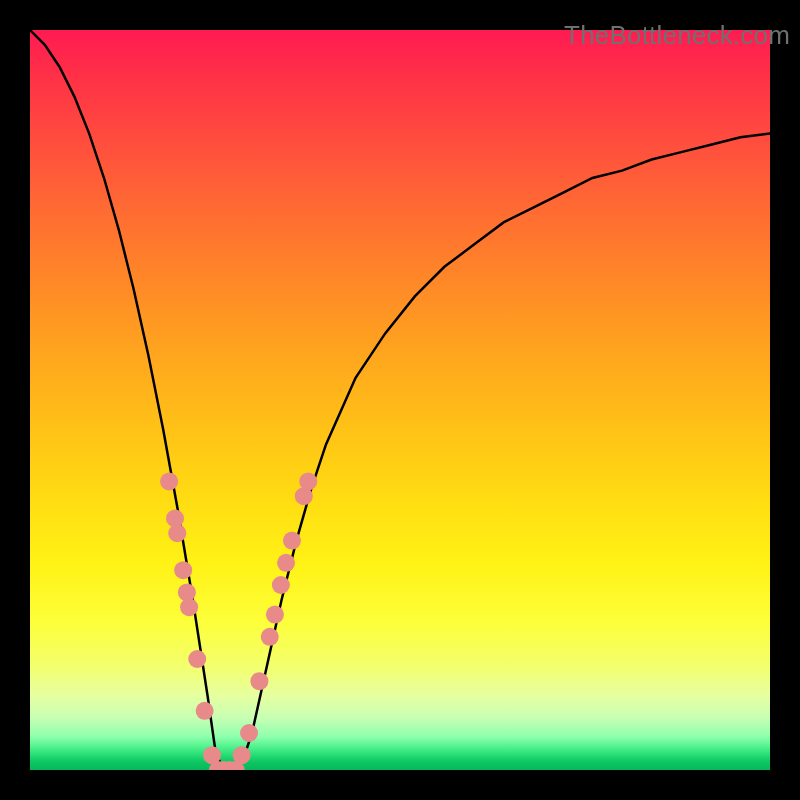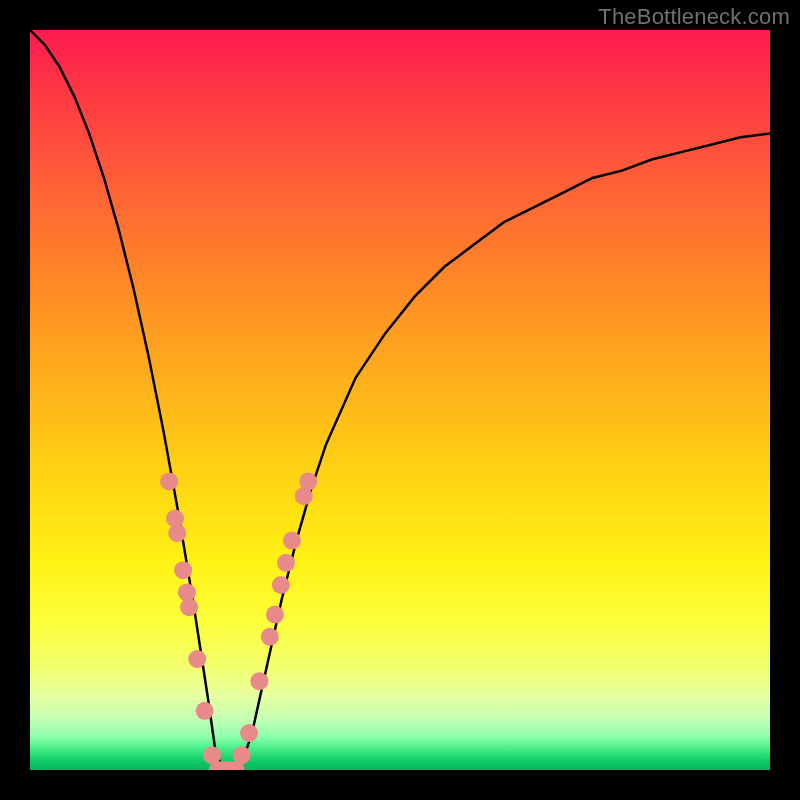--- a/index.html
+++ b/index.html
@@ -49,24 +49,24 @@
       #0cc462 99%,
       #06b95c 100%
     );
   }
   svg.curve-layer {
     position: absolute;
     inset: 0;
   }
   .watermark {
     position: absolute;
-    top: 4px;
+    top: 20px;
     right: 10px;
     color: #707070;
-    font-size: 22px;
+    font-size: 26px;
     letter-spacing: 0.2px;
   }
 </style>
 </head>
 <body>
 
 <div class="frame">
   <div class="plot-area">
     <div class="gradient"></div>
     <svg class="curve-layer" viewBox="0 0 740 740" preserveAspectRatio="none">

